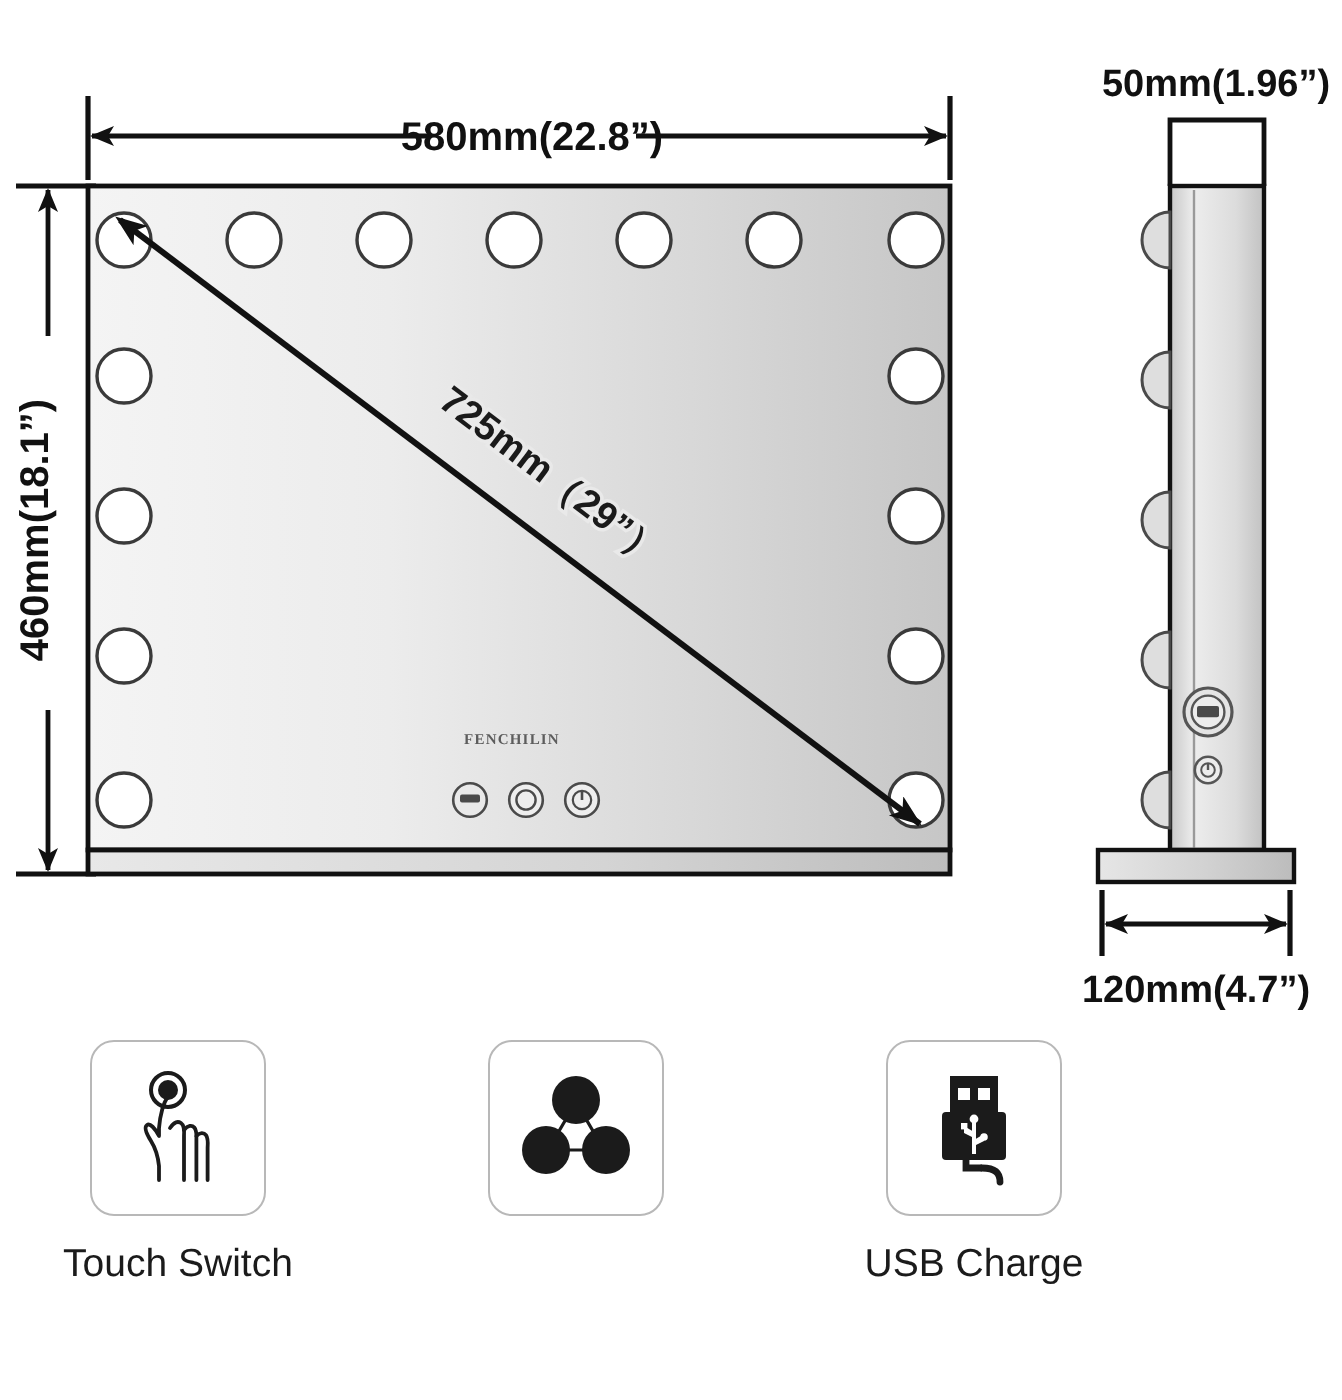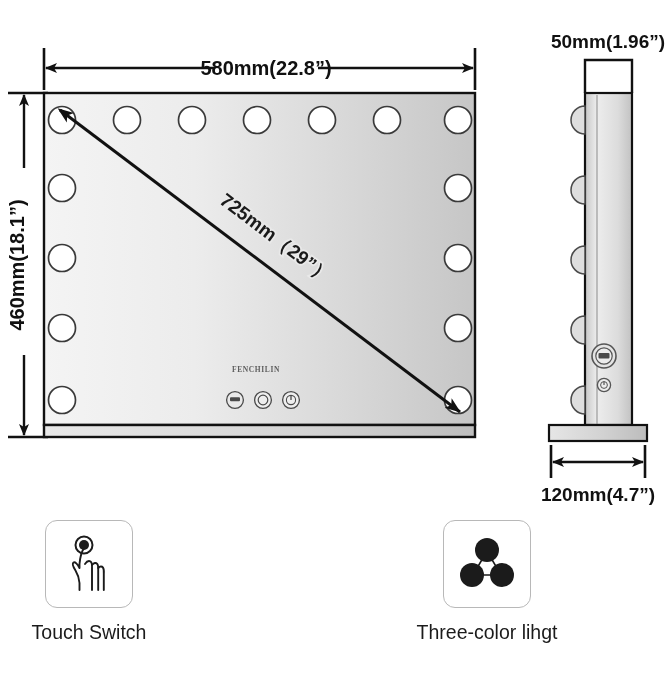--- a/index.html
+++ b/index.html
@@ -259,19 +259,39 @@
 
     <div class="feature">
       <div class="feature-icon-box">
         <svg width="62" height="58" viewBox="0 0 62 58">
           <path d="M31,16 L17,40 L45,40 Z" fill="none" stroke="#1b1b1b" stroke-width="1.6"></path>
           <circle cx="31" cy="15" r="12" fill="#1b1b1b"></circle>
           <circle cx="16" cy="40" r="12" fill="#1b1b1b"></circle>
           <circle cx="46" cy="40" r="12" fill="#1b1b1b"></circle>
         </svg>
       </div>
-      <div class="feature-caption">Three-color lihgt</div>
     </div>
 
+    <div class="feature">
+      <div class="feature-icon-box">
+        <svg width="58" height="62" viewBox="0 0 58 62">
+          <rect x="17" y="5" width="24" height="18" fill="#1b1b1b"></rect>
+          <rect x="21" y="11" width="6" height="6" fill="#ffffff"></rect>
+          <rect x="31" y="11" width="6" height="6" fill="#ffffff"></rect>
+          <rect x="13" y="23" width="32" height="24" rx="2" fill="#1b1b1b"></rect>
+          <g fill="#ffffff">
+            <rect x="28" y="27" width="2" height="17"></rect>
+            <circle cx="29" cy="26.5" r="2.2"></circle>
+            <path d="M29,33 L24,30 L24,33.5 L29,36 Z"></path>
+            <path d="M29,37 L34,34 L34,37.5 L29,40 Z"></path>
+            <rect x="22.5" y="28.5" width="3.2" height="3.2"></rect>
+            <circle cx="34" cy="35.5" r="1.9"></circle>
+          </g>
+          <path d="M25,47 L25,51 L33,51" fill="none" stroke="#1b1b1b" stroke-width="3.4"></path>
+          <path d="M33,51 C40,51 42,54 42,58" fill="none" stroke="#1b1b1b" stroke-width="3.4" stroke-linecap="round"></path>
+        </svg>
+      </div>
+      <div class="feature-caption">USB Charge</div>
+    </div>
 
 
   </div>
 </div>
 
 </body></html>

